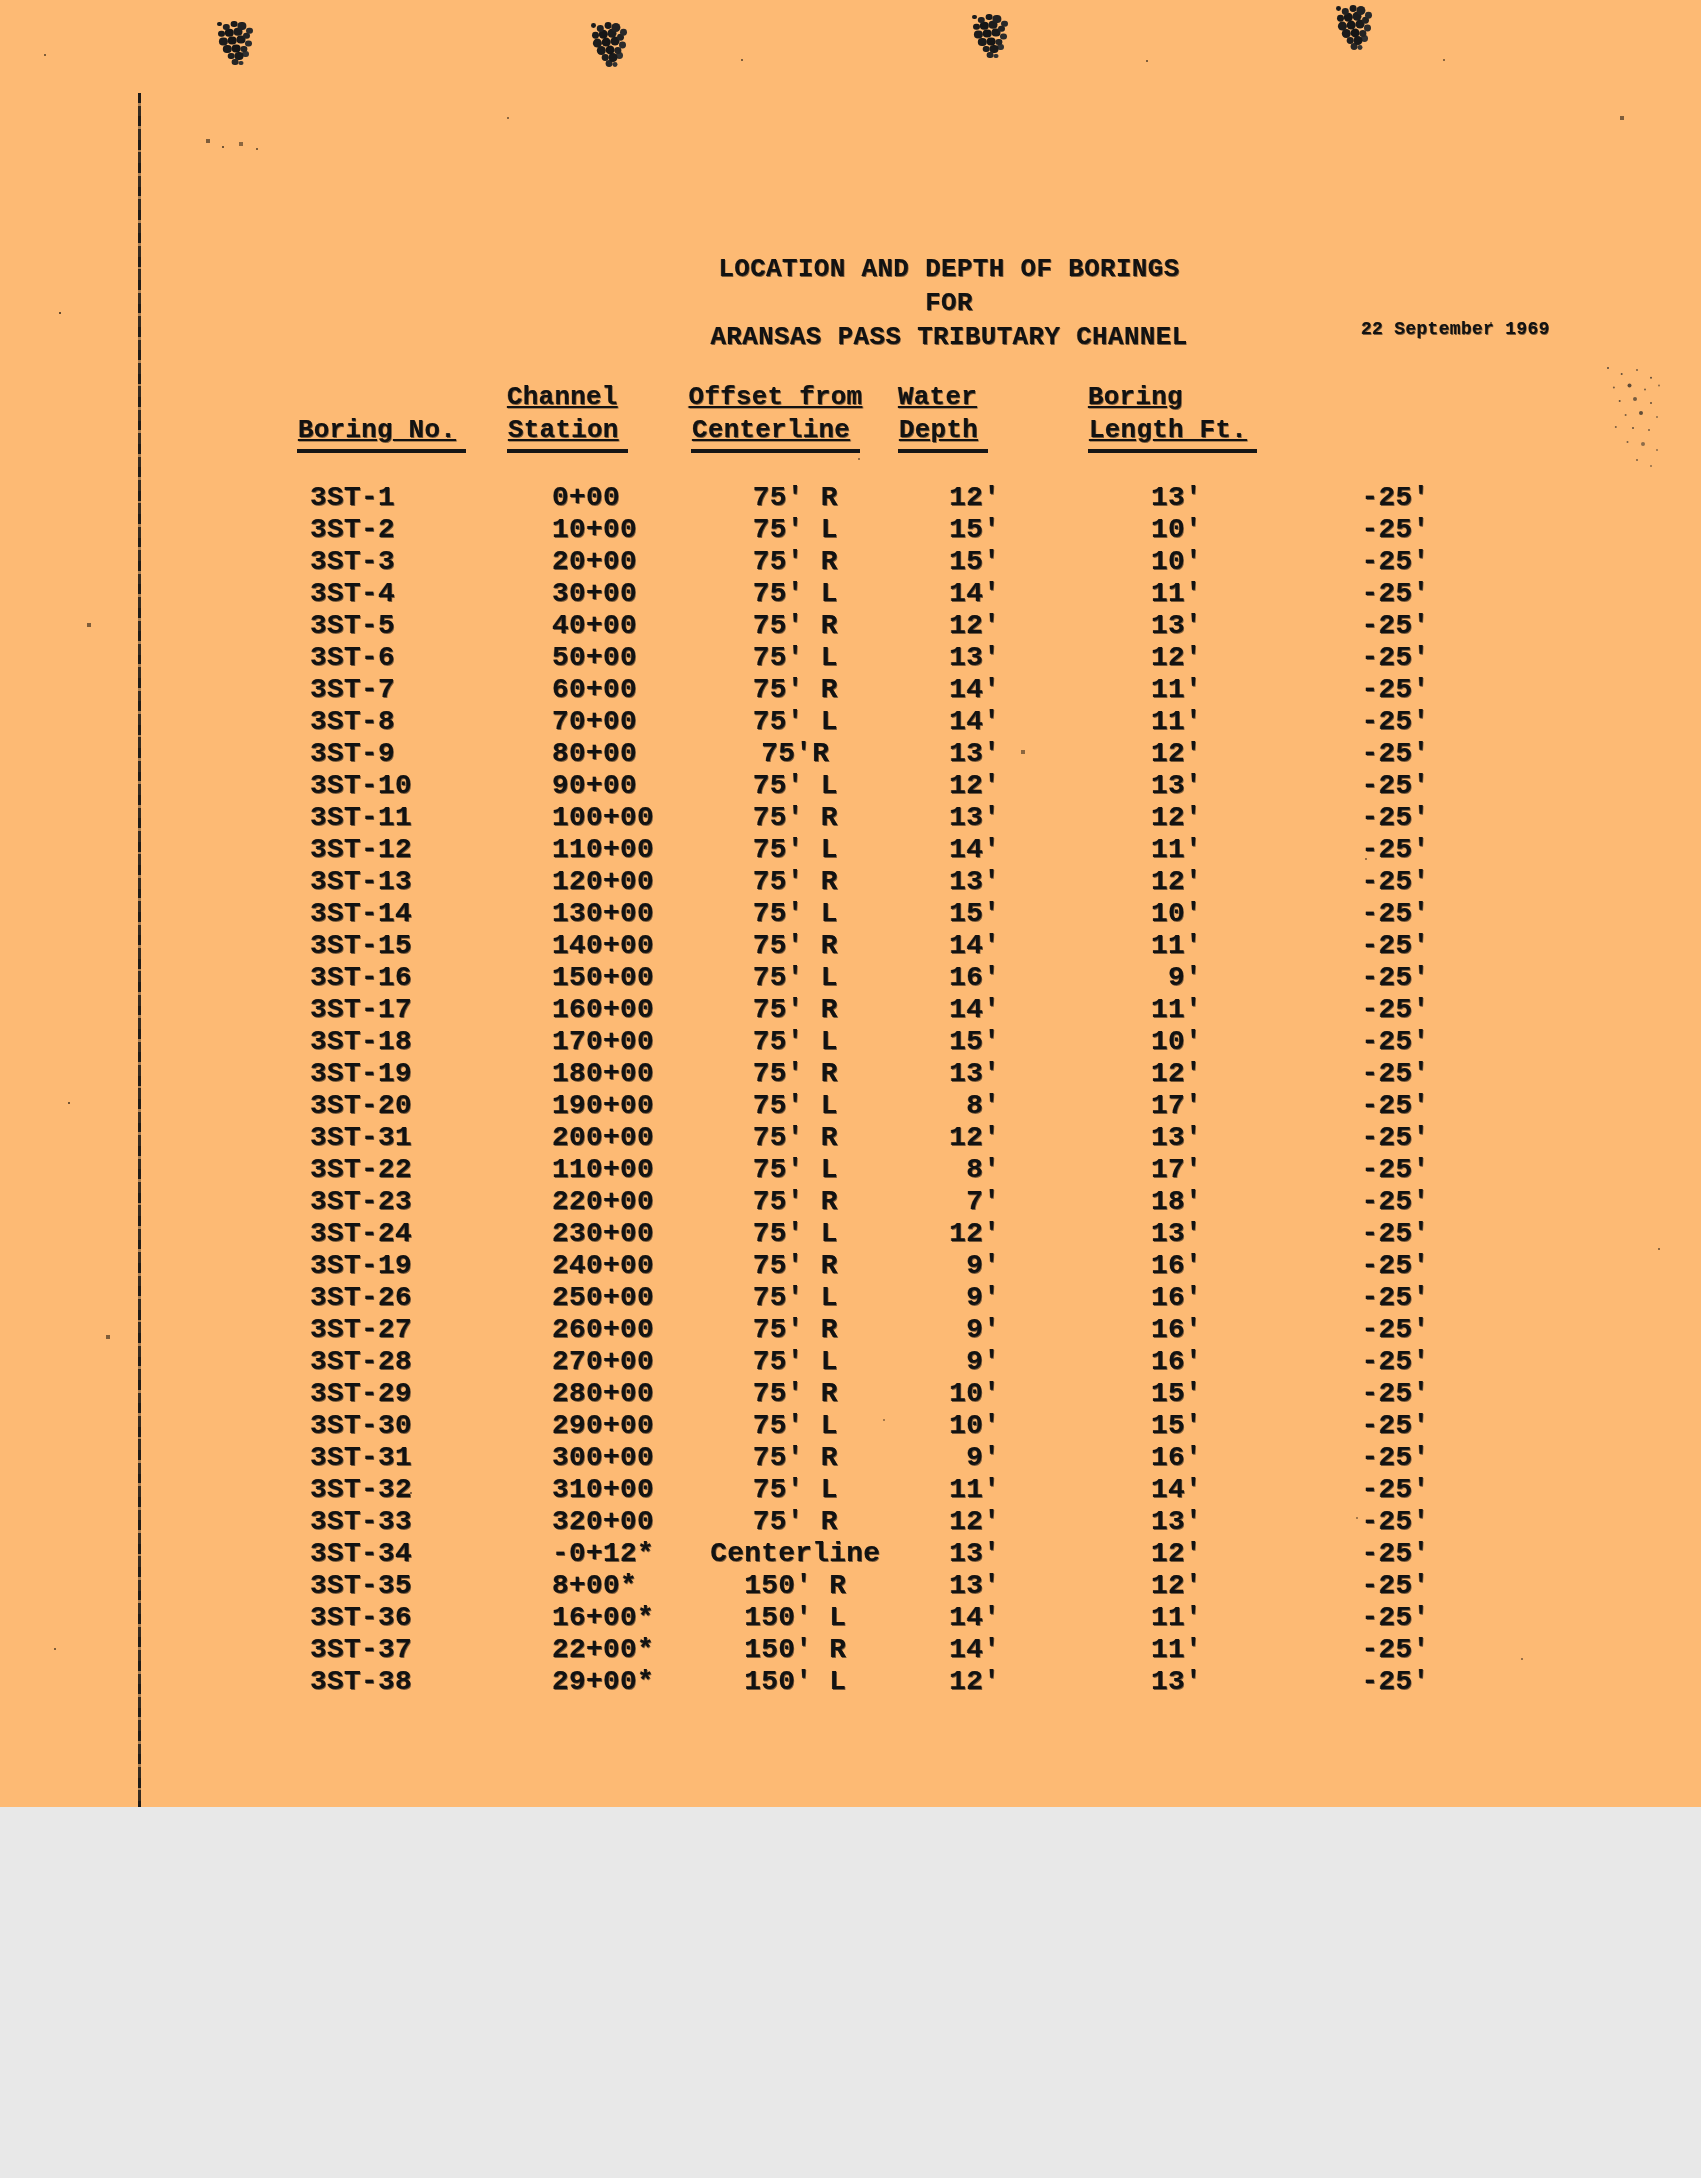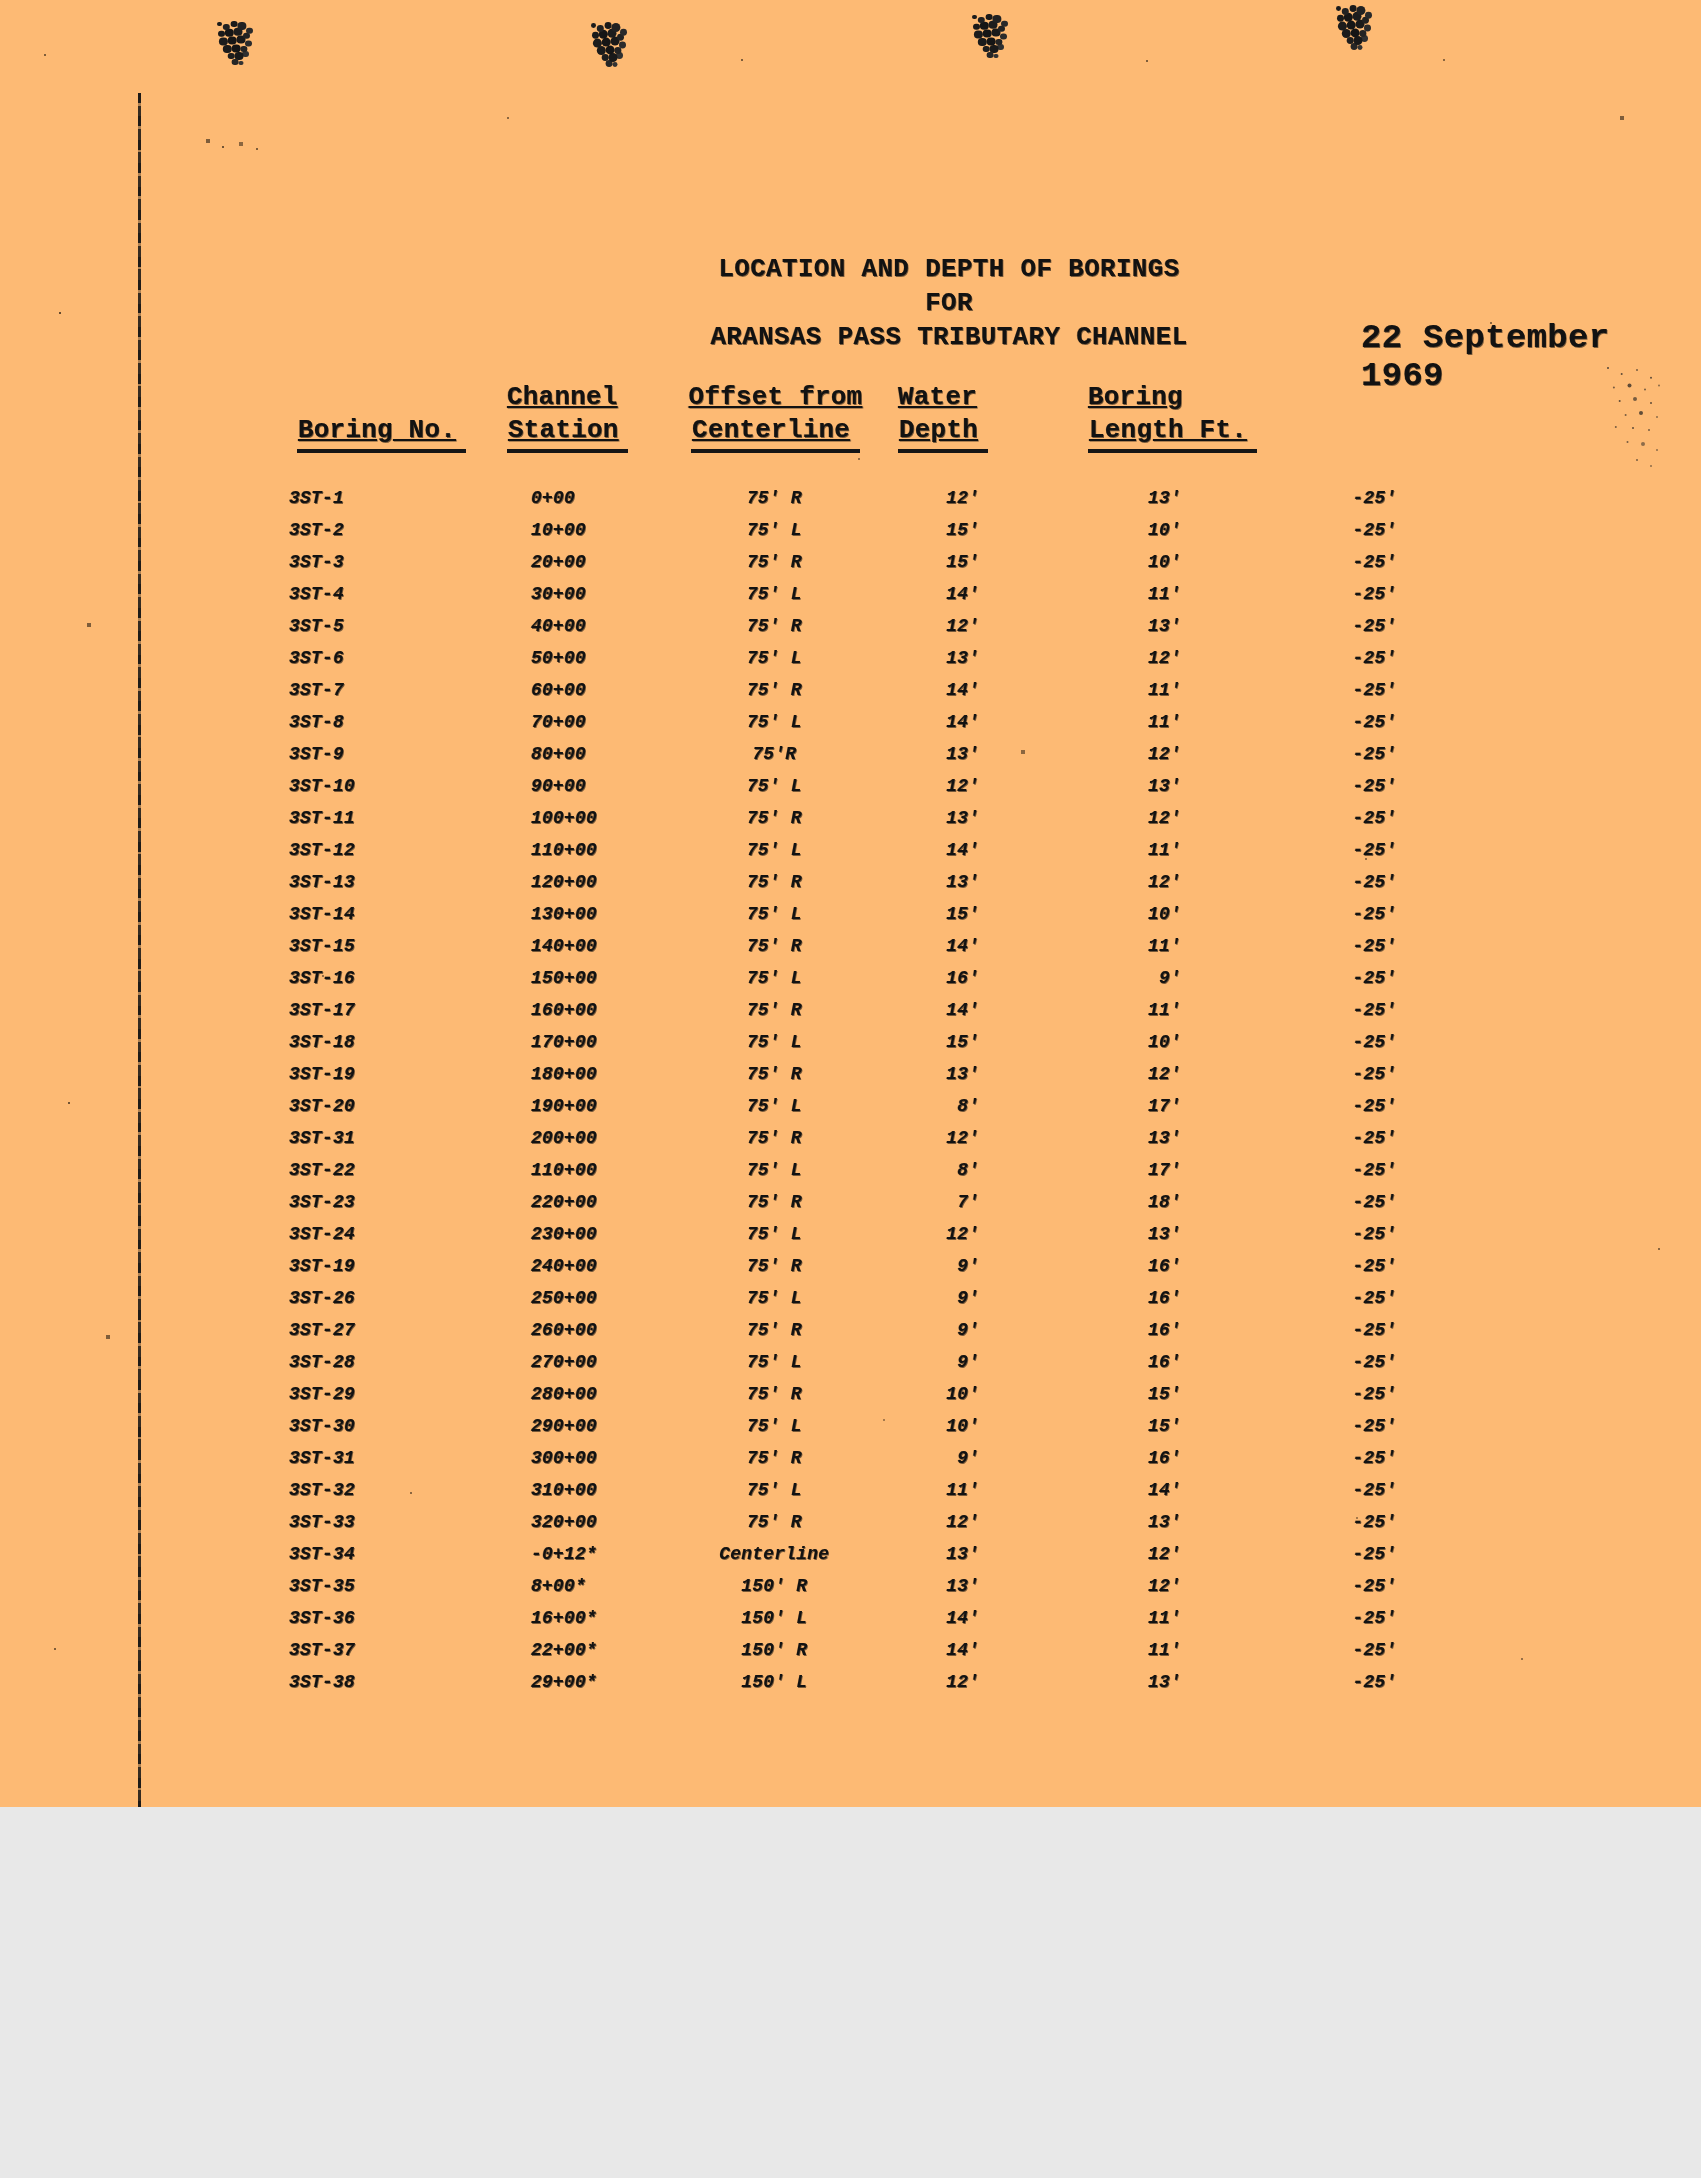--- a/index.html
+++ b/index.html
@@ -12,41 +12,41 @@
     font-weight:700;
     color:#121212;
     text-shadow:0.7px 0.6px 0 rgba(10,10,10,0.55), -0.4px 0 0 rgba(0,0,0,0.30);
   }
 
   
   .title-block {
     position:absolute; left:293px; top:252px; width:1312px;
     text-align:center; font-size:26px; line-height:34px; letter-spacing:0.3px;
   }
-  .doc-date { position:absolute; left:1361px; top:319px; font-size:34px; letter-spacing:0.3px; }
+  .doc-date { position:absolute; left:1361px; top:319px; font-size:18px; letter-spacing:0.3px; }
 
   .table-head {
     position:absolute; left:297px; top:381px;
     display:grid; grid-template-columns:210px 171px 195px 122px 200px 322px;
     font-size:26px; line-height:33px; letter-spacing:0.2px;
   }
   .hcell { display:flex; flex-direction:column; justify-content:flex-end; align-items:flex-start;text-decoration:underline; }
   .hcell .l2 { border-bottom:4.9px solid #161616; padding:0 9.8px 2px 1px; }
   .h2 { align-items:center; }
   .h3 { align-items:flex-start; transform:translateX(25px); }
   .h4 { padding-left:93px; }
   .h4 .l2 { overflow:visible; white-space:nowrap; }
   .h5 { align-items:center; transform:translateX(50px); }
   .h5 .l2 { padding:0 15.6px 2px 5.9px; }
 
   .table-body {
-    position:absolute; left:289px; top:482px;
+    position:absolute; left:310px; top:482px;
     display:grid; grid-template-columns:210px 171px 195px 122px 200px 322px;
     grid-auto-rows:32px;
-    font-size:18px; line-height:32px; letter-spacing:0.2px;font-style:italic;
+    font-size:28px; line-height:32px; letter-spacing:0.2px;
   }
   .trow { display:contents; }
   .cell { white-space:pre; }
   .c1 { padding-left:32px; }
   .c2 { text-align:center; padding-left:13.7px; }
   .c3 { text-align:right; padding-right:7.8px; }
   .c4 { text-align:right; padding-right:5.9px; }
   .c5 { text-align:center; padding-left:53px; }
 
   .footnote { position:absolute; left:302px; top:1757px; font-size:26px; letter-spacing:0.2px; }

